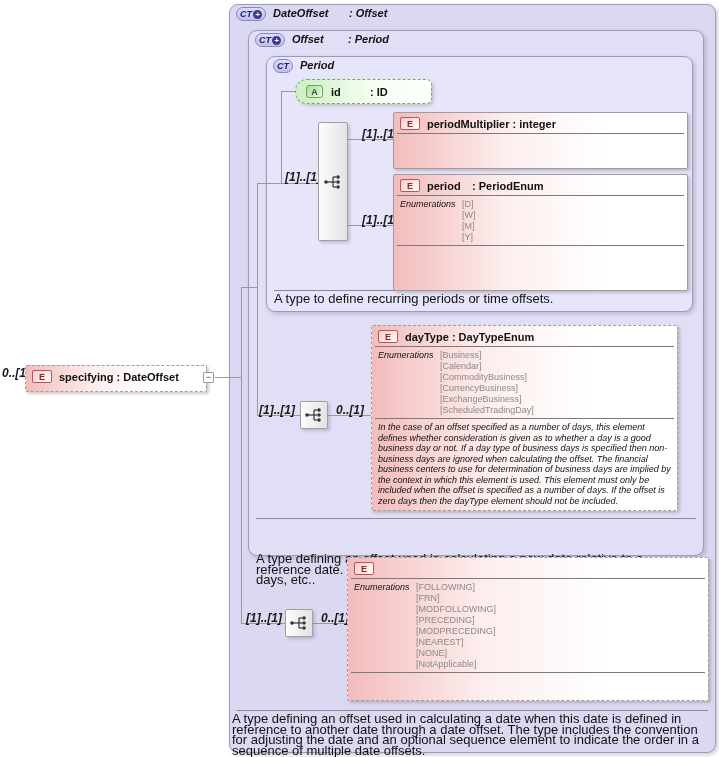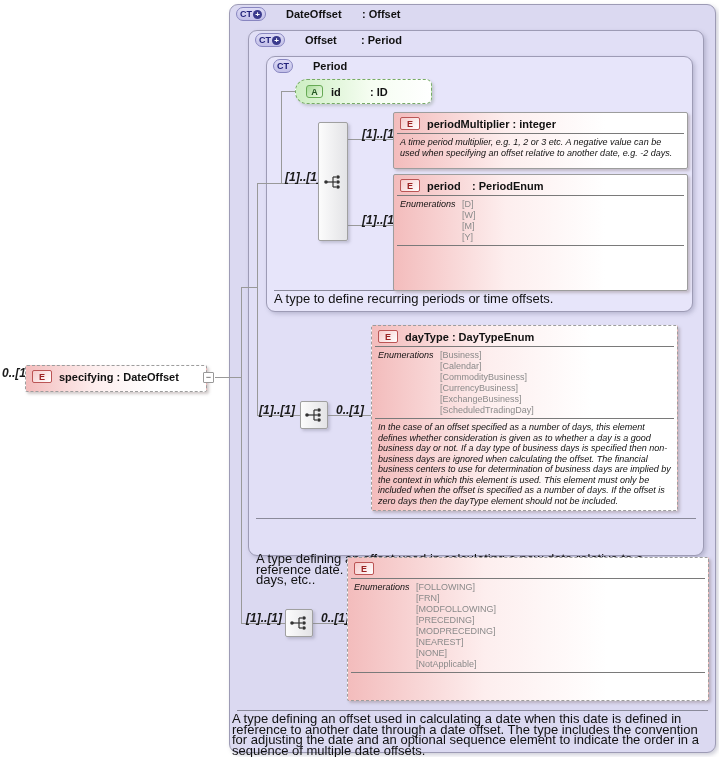--- a/index.html
+++ b/index.html
@@ -6,22 +6,22 @@
   html,body { background:#ffffff; font-family:"Liberation Sans", sans-serif; }
   #page { position:relative; width:719px; height:757px; background:#ffffff; overflow:hidden; }
 
   
   .ct-box { position:absolute; border:1px solid #9d9bb5; border-radius:9px;
             box-shadow:2px 2px 4px rgba(110,110,140,.35); }
   .ct-dateoffset { background:#dbd9f1; }
   .ct-offset     { background:#e1dff6; }
   .ct-period     { background:#e7e5fa; }
 
-  .ct-title { position:absolute; display:flex; align-items:center; gap:20px;
-              font-size:11px; font-weight:bold; color:#111; white-space:nowrap; }
+  .ct-title { position:absolute; display:flex; align-items:flex-start; gap:7px;
+              font-size:11px; font-weight:bold; color:#111; white-space:nowrap;font-style:italic; }
   .badge-ct { display:inline-flex; align-items:center; gap:1px; height:14px; padding:0 3px;
               background:linear-gradient(#dedcf6,#c2bfe8); border:1px solid #8886c0;
               border-radius:7px; color:#22227a; font-size:9px; font-weight:bold; }
   .plus-circle { display:inline-block; width:9px; height:9px; border-radius:50%;
                  background:#3a3a8c; color:#fff; font-size:8px; line-height:9px;
                  text-align:center; font-weight:bold; }
 
   
   .ct-sep { position:absolute; height:0; border-top:1px solid #8a8a9a; }
   .ct-doc { position:absolute; font-size:13px; color:#111; line-height:10.5px; }
@@ -185,21 +185,20 @@
     <span class="badge-a">A</span>
     <span><span class="name-col" style="min-width:39px;">id</span><span>: ID</span></span>
   </div>
 
   <div class="el-box" style="left:393px;top:112px;width:295px;height:57px;">
     <div class="el-header">
       <span class="badge-e">E</span>
       <span><span>periodMultiplier</span> <span>: integer</span></span>
     </div>
     <div class="el-sep"></div>
-    <div class="doc-section">A time period multiplier, e.g. 1, 2 or 3 etc. A negative value can be used when specifying an offset relative to another date, e.g. -2 days.</div>
   </div>
 
   <div class="el-box" style="left:393px;top:174px;width:295px;height:117px;">
     <div class="el-header">
       <span class="badge-e">E</span>
       <span><span class="name-col" style="min-width:45px;">period</span><span>: PeriodEnum</span></span>
     </div>
     <div class="el-sep"></div>
     <div class="enum-section">
       <span class="enum-label">Enumerations</span>

